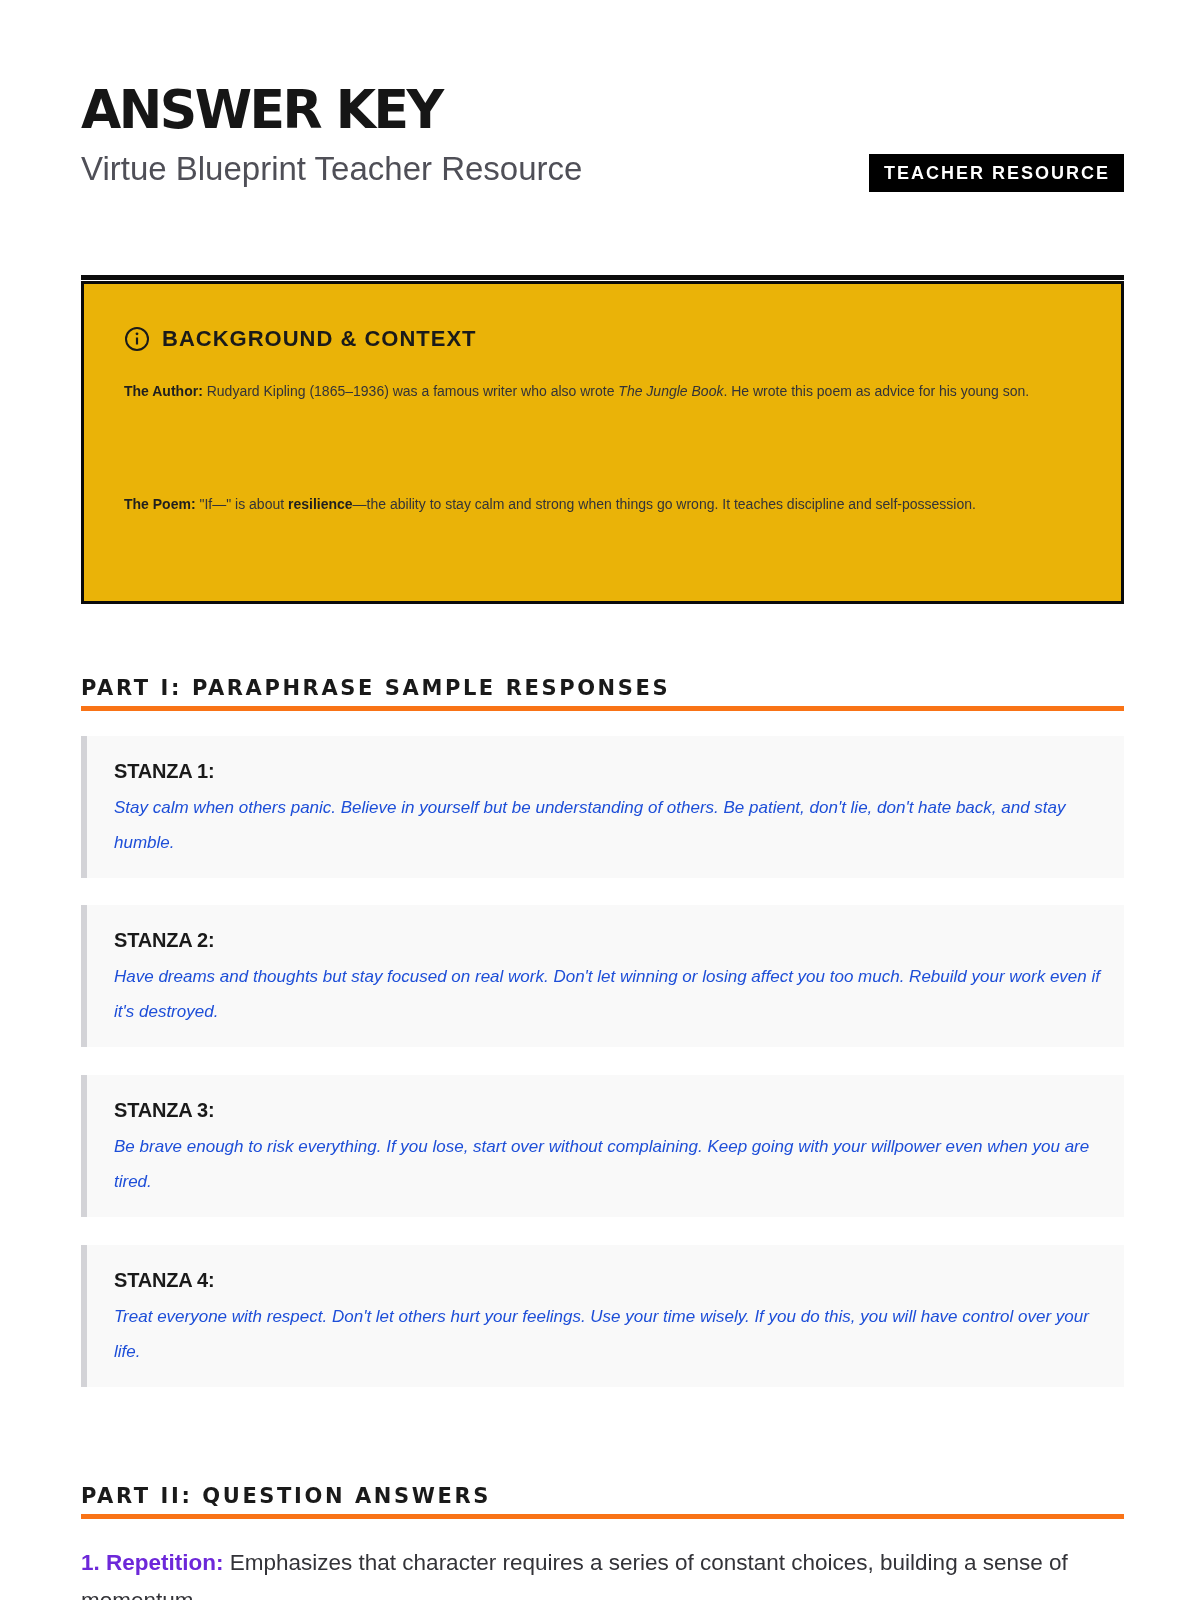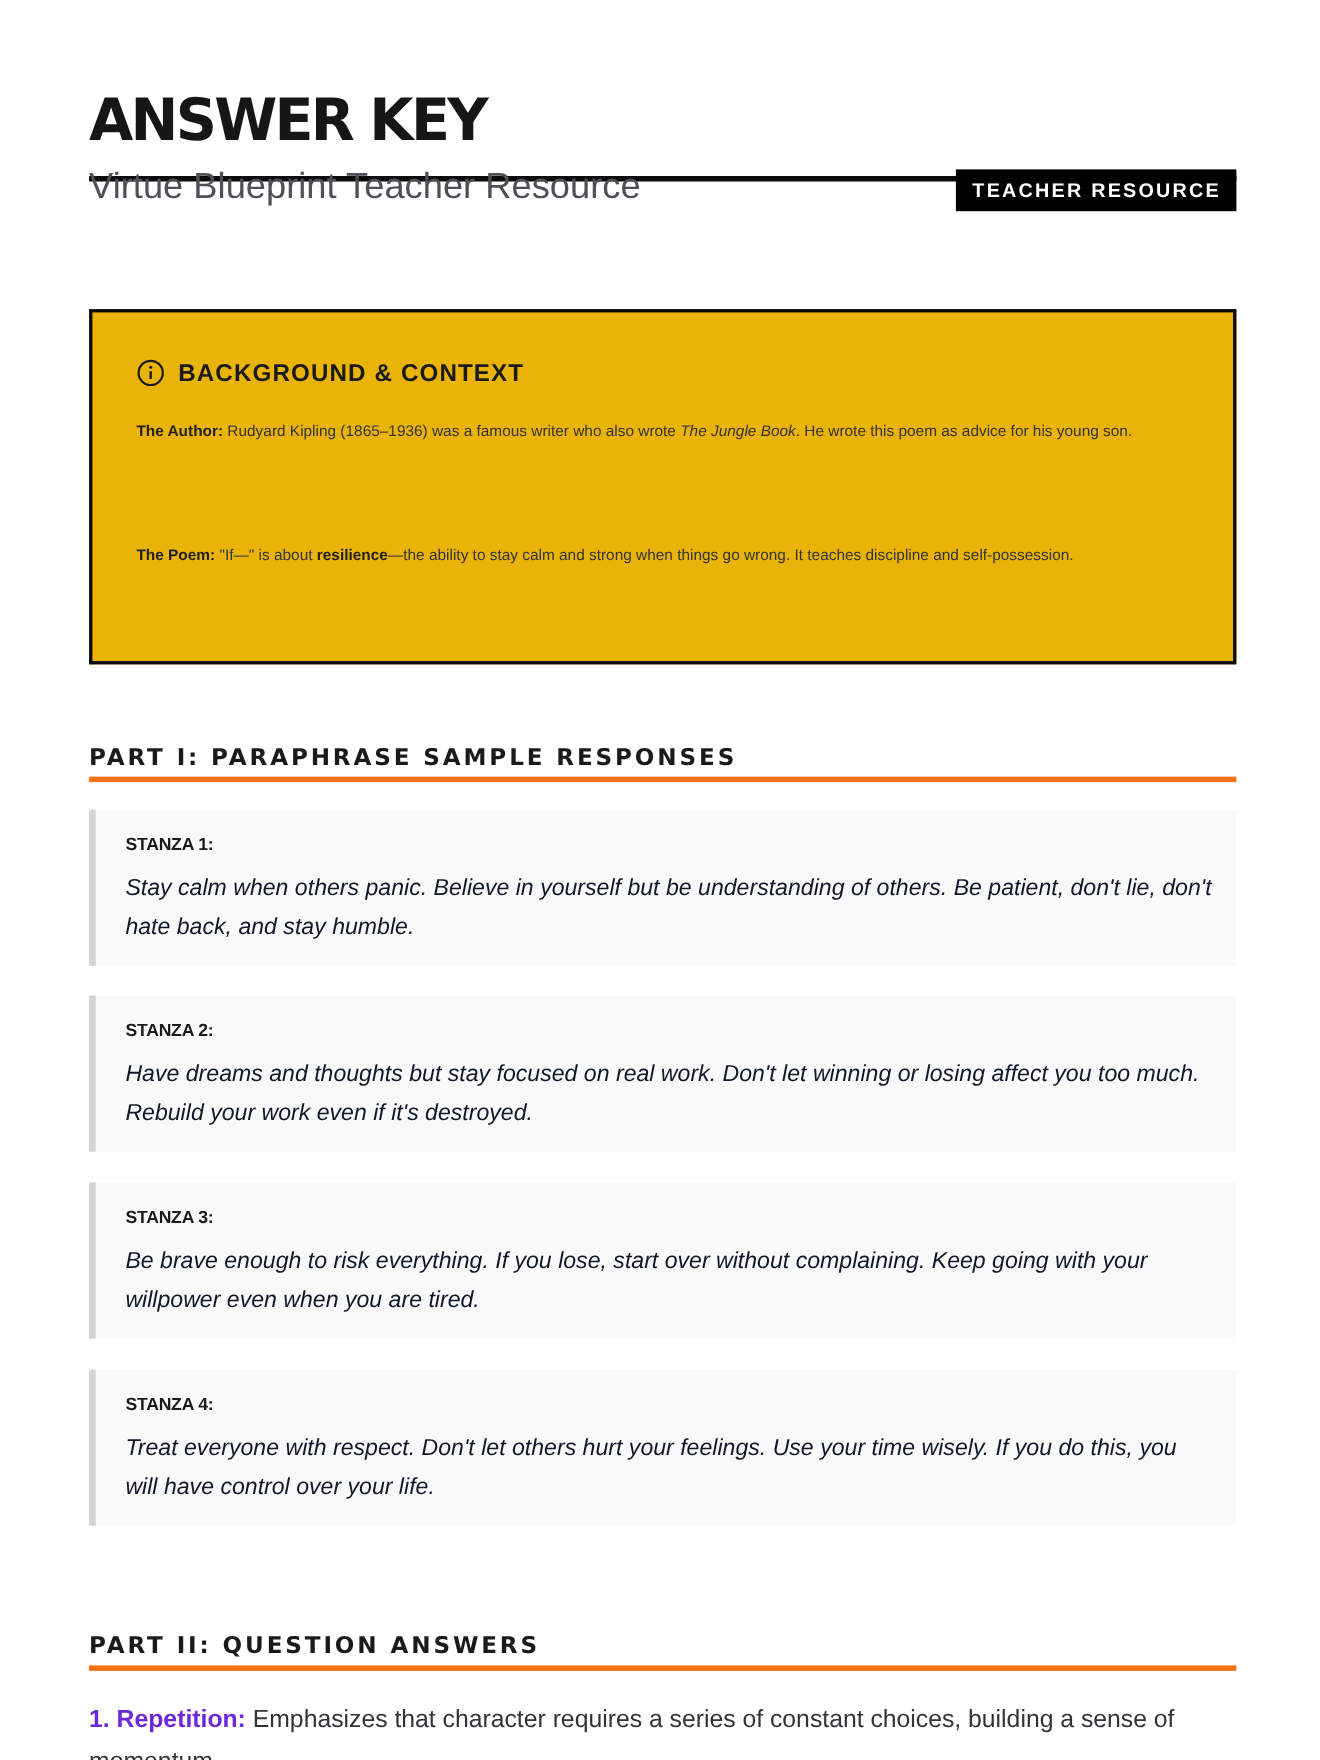--- a/index.html
+++ b/index.html
@@ -6,21 +6,21 @@
     body {
       width: 1200px;
       height: 1600px;
       overflow: hidden;
       font-family: "Liberation Sans", sans-serif;
       color: #1c1c1e;
       position: relative;
     }
     .page { position: absolute; left: 81px; top: 0; width: 1043px; }
 
-    .header { position: relative; height: 165px; border-bottom: 5px solid #0c0c0c; box-sizing: border-box; }
+    .header { position: relative; height: 280px; border-bottom: 5px solid #0c0c0c; box-sizing: border-box; }
     .title {
       position: absolute; left: 0; top: 84px;
       font-family: "DejaVu Sans", sans-serif;
       font-weight: 900; font-size: 52px; letter-spacing: -2.5px;
       color: #161616; margin: 0; line-height: 1;
       transform: scaleY(1.02);
     }
     .subtitle {
       position: absolute; left: 0; top: 152px;
       font-size: 33px; color: #4f4f57; margin: 0; line-height: 1;
@@ -66,25 +66,25 @@
 
     .stanza {
       position: absolute; left: 0; width: 1043px; height: 142px;
       box-sizing: border-box;
       background: #f9f9f9;
       border-left: 6px solid #d3d3d7;
       padding-left: 21px;
     }
     .stanza-label {
       position: absolute; top: 24px; left: 27px;
-      font-weight: 700; font-size: 16px; color: #1a1a1a; letter-spacing: -0.2px;
+      font-weight: 700; font-size: 20px; color: #1a1a1a; letter-spacing: -0.2px;
     }
     .stanza-text {
       position: absolute; top: 54px; left: 27px; width: 990px;
-      font-style: italic; font-size: 21px; line-height: 35px; color: #0f172a; margin: 0;
+      font-style: italic; font-size: 17px; line-height: 35px; color: #1d4ed8; margin: 0;
     }
     .s1 { top: 736px; }
     .s2 { top: 905px; }
     .s3 { top: 1075px; }
     .s4 { top: 1245px; }
 
     .answer {
       position: absolute; left: 0; top: 1544px; width: 1000px;
       font-size: 22.5px; line-height: 38px; color: #333338; margin: 0;
     }

